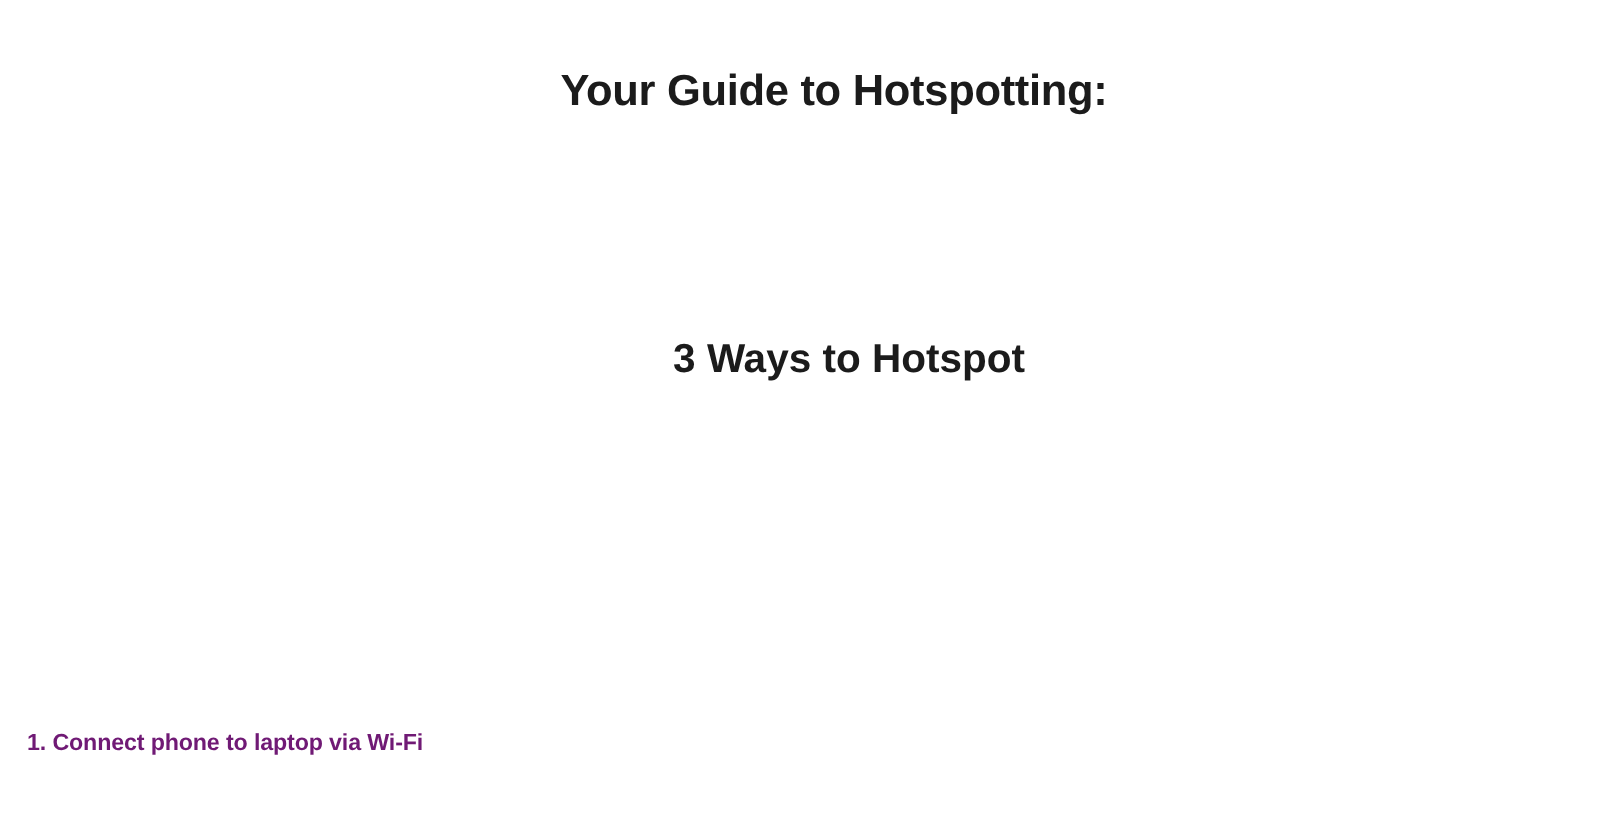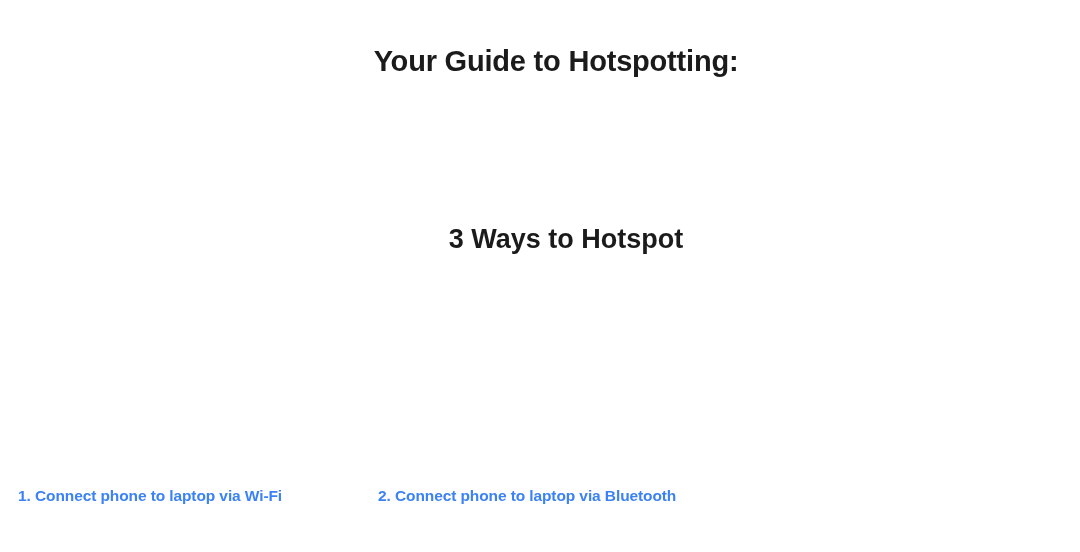--- a/index.html
+++ b/index.html
@@ -60,21 +60,21 @@
     position: absolute;
     top: 487px;
     left: 0;
     width: 1080px;
     height: 30px;
   }
   .caption {
     position: absolute;
     font-size: 15.5px;
     font-weight: bold;
-    color: #3b82f6;
+    color: #701a75;
     white-space: nowrap;
     letter-spacing: -0.1px;
   }
   .caption-1 { left: 18px;  top: 0; }
   .caption-2 { left: 378px; top: 0; }
   .caption-3 { left: 774px; top: 0; }
 </style>
 </head>
 <body>
 
@@ -83,16 +83,15 @@
   <div class="title-block">
     <div class="title-line title-line-1">Your Guide to Hotspotting:</div>
   </div>
 
   <div class="subtitle">
     <span class="subtitle-inner">3 Ways to Hotspot</span>
   </div>
 
   <div class="captions">
     <div class="caption caption-1">1. Connect phone to laptop via Wi-Fi</div>
-    <div class="caption caption-2">2. Connect phone to laptop via Bluetooth</div>
   </div>
 
 </div>
 
 </body></html>

